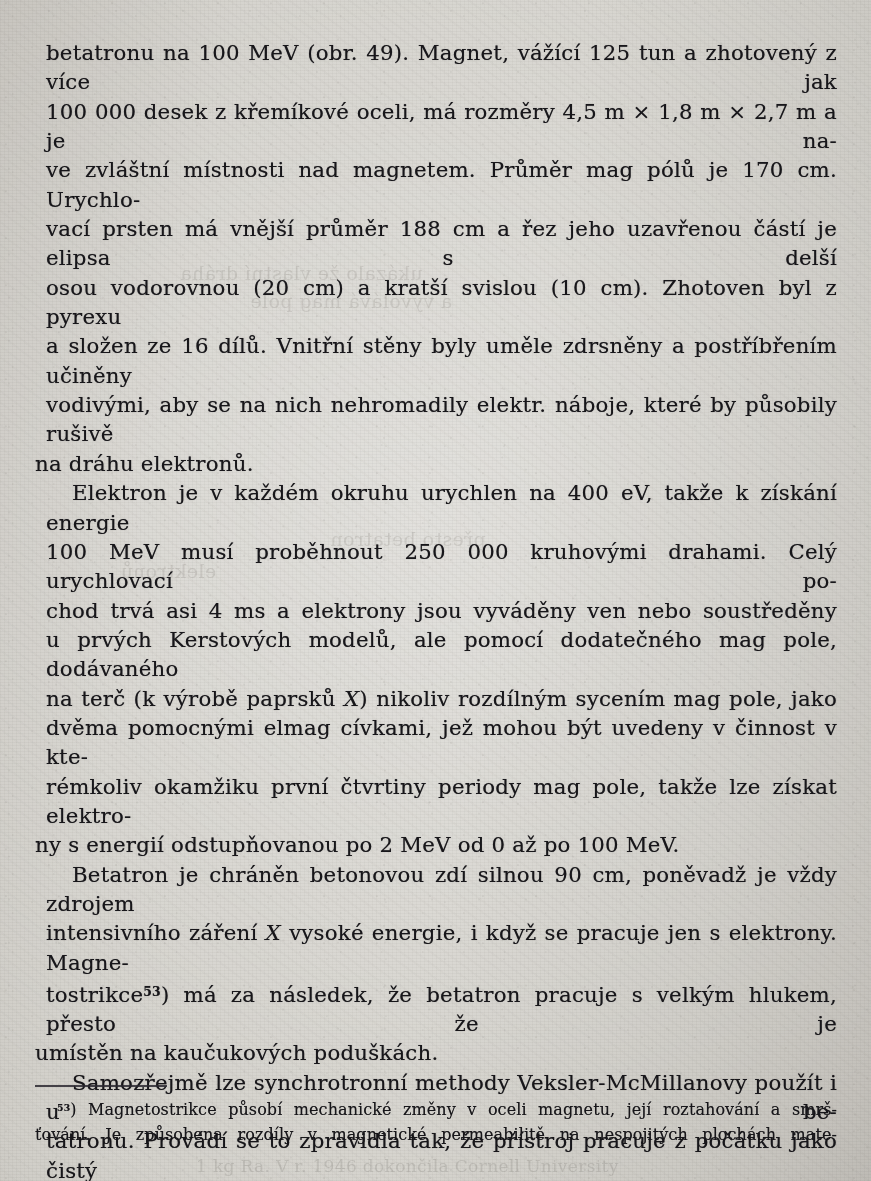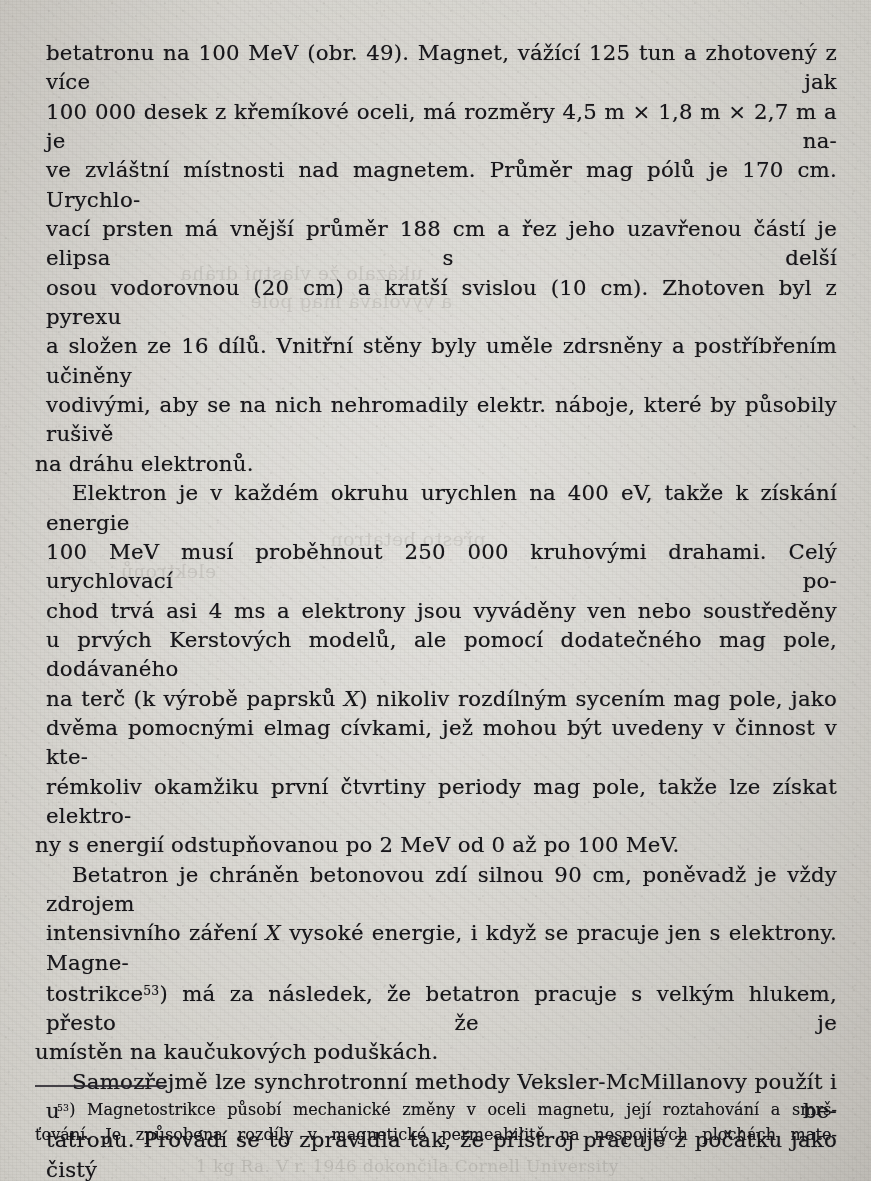--- a/index.html
+++ b/index.html
@@ -79,21 +79,21 @@
     margin-left: 11px;
   }
   .ln.last {
     white-space: normal;
     text-align: left;
     text-align-last: left;
   }
   .ind { display: inline-block; width: 26px; }
 
   i.mathit { font-style: italic; }
-  sup.fn { font-size: 0.58em; vertical-align: 0.46em; font-weight: normal; letter-spacing: 0.02em; }
+  sup.fn { font-size: 0.58em; vertical-align: 0.46em; font-weight: bold; letter-spacing: 0.02em; }
 
   
   #footnote {
     position: absolute;
     left: 35px;
     top: 1096px;
     width: 802px;
   }
   #fnrule {
     position: absolute;

